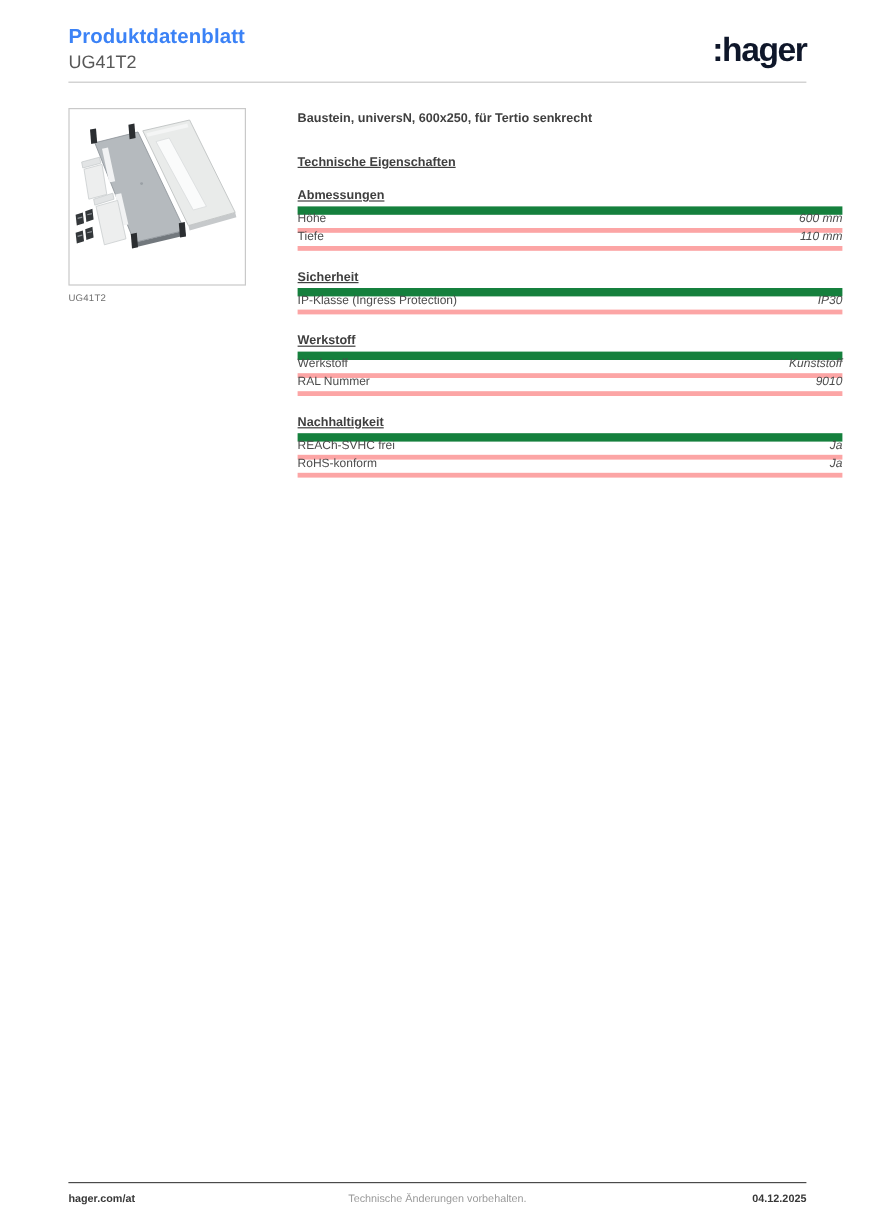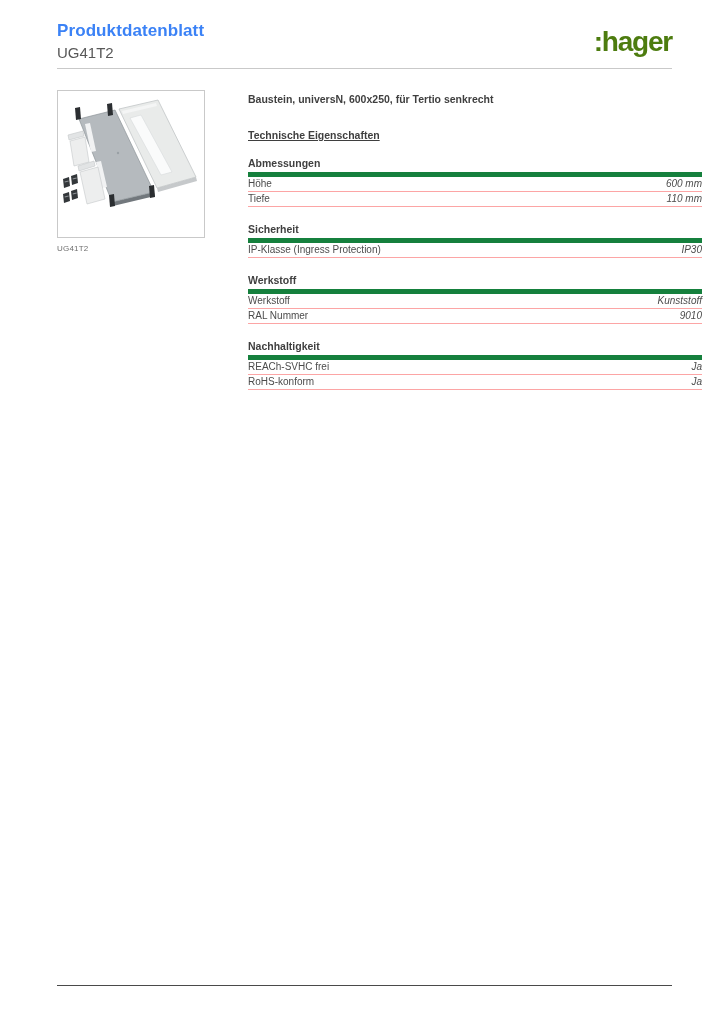--- a/index.html
+++ b/index.html
@@ -40,26 +40,26 @@
     font-size: 8px; color: #6e6e6e; letter-spacing: 0.2px;
   }
 
   
   .spec-col { position: absolute; left: 218px; top: 93px; width: 454px; margin-left: 30px; }
   .product-title { font-size: 10.5px; font-weight: 700; color: #3f3f3f; }
   .tech-heading { font-size: 10.5px; font-weight: 700; color: #3f3f3f; margin-top: 24px; text-decoration: underline; }
   .spec-section { margin-top: 16px; }
   .spec-title {
     font-size: 10.5px; font-weight: 700; color: #3f3f3f;
-    padding-bottom: 3px; border-bottom: 5px solid #15803d;
+    padding-bottom: 3px; border-bottom: 7px solid #15803d; text-decoration: underline;
   }
   .spec-row {
     display: flex; justify-content: space-between; align-items: flex-end;
     height: 15px; padding-bottom: 2px;
-    border-bottom: 1px solid #fca5a5;
+    border-bottom: 4px solid #fca5a5;
     font-size: 10px; color: #4c4c4c;
   }
   .spec-label { white-space: nowrap; }
   .spec-value { white-space: nowrap; text-align: left; font-style: italic; }
 
   
   .footer-divider {
     position: absolute; left: 57px; right: 52px; top: 985px;
     height: 1px; background: #4a4a4a;
   }
@@ -76,21 +76,21 @@
 </style>
 </head>
 <body>
 
 <div class="page">
 
   <div class="header-block">
     <div class="doc-title">Produktdatenblatt</div>
     <div class="doc-subtitle">UG41T2</div>
   </div>
-  <div class="brand-logo" style="color: #4d7c0f; text-align: right;">:hager</div>
+  <div class="brand-logo" style="color: #0f172a; text-align: right;">:hager</div>
   <div class="header-divider"></div>
 
   <div class="product-image-box">
     <svg viewBox="0 0 146 146" xmlns="http://www.w3.org/2000/svg">
 
       <g>
         <polygon points="99,97 138,86 139,90 100,101" fill="#c6c9cb"></polygon>
         <polygon points="61,18 100,9 138,86 99,97" fill="#e9ebea" stroke="#c2c5c6" stroke-width="0.8"></polygon>
         <polygon points="72,27 83,24 114,81 103,84" fill="#fafbfb" stroke="#d7dadb" stroke-width="0.6"></polygon>
         <polygon points="64,20 98,12 99,15 65,23" fill="#f4f5f5"></polygon>
@@ -171,14 +171,19 @@
           </div>
           <div class="spec-row">
             <span class="spec-label">RoHS-konform</span>
             <span class="spec-value">Ja</span>
           </div>
         </div>
       </div>
   </div>
 
   <div class="footer-divider"></div>
+  <div class="footer-row">
+    <a class="footer-left" href="#">hager.com/at</a>
+    <span class="footer-center">Technische Änderungen vorbehalten.</span>
+    <span class="footer-right">04.12.2025</span>
+  </div>
 
 </div>
 
 </body></html>

